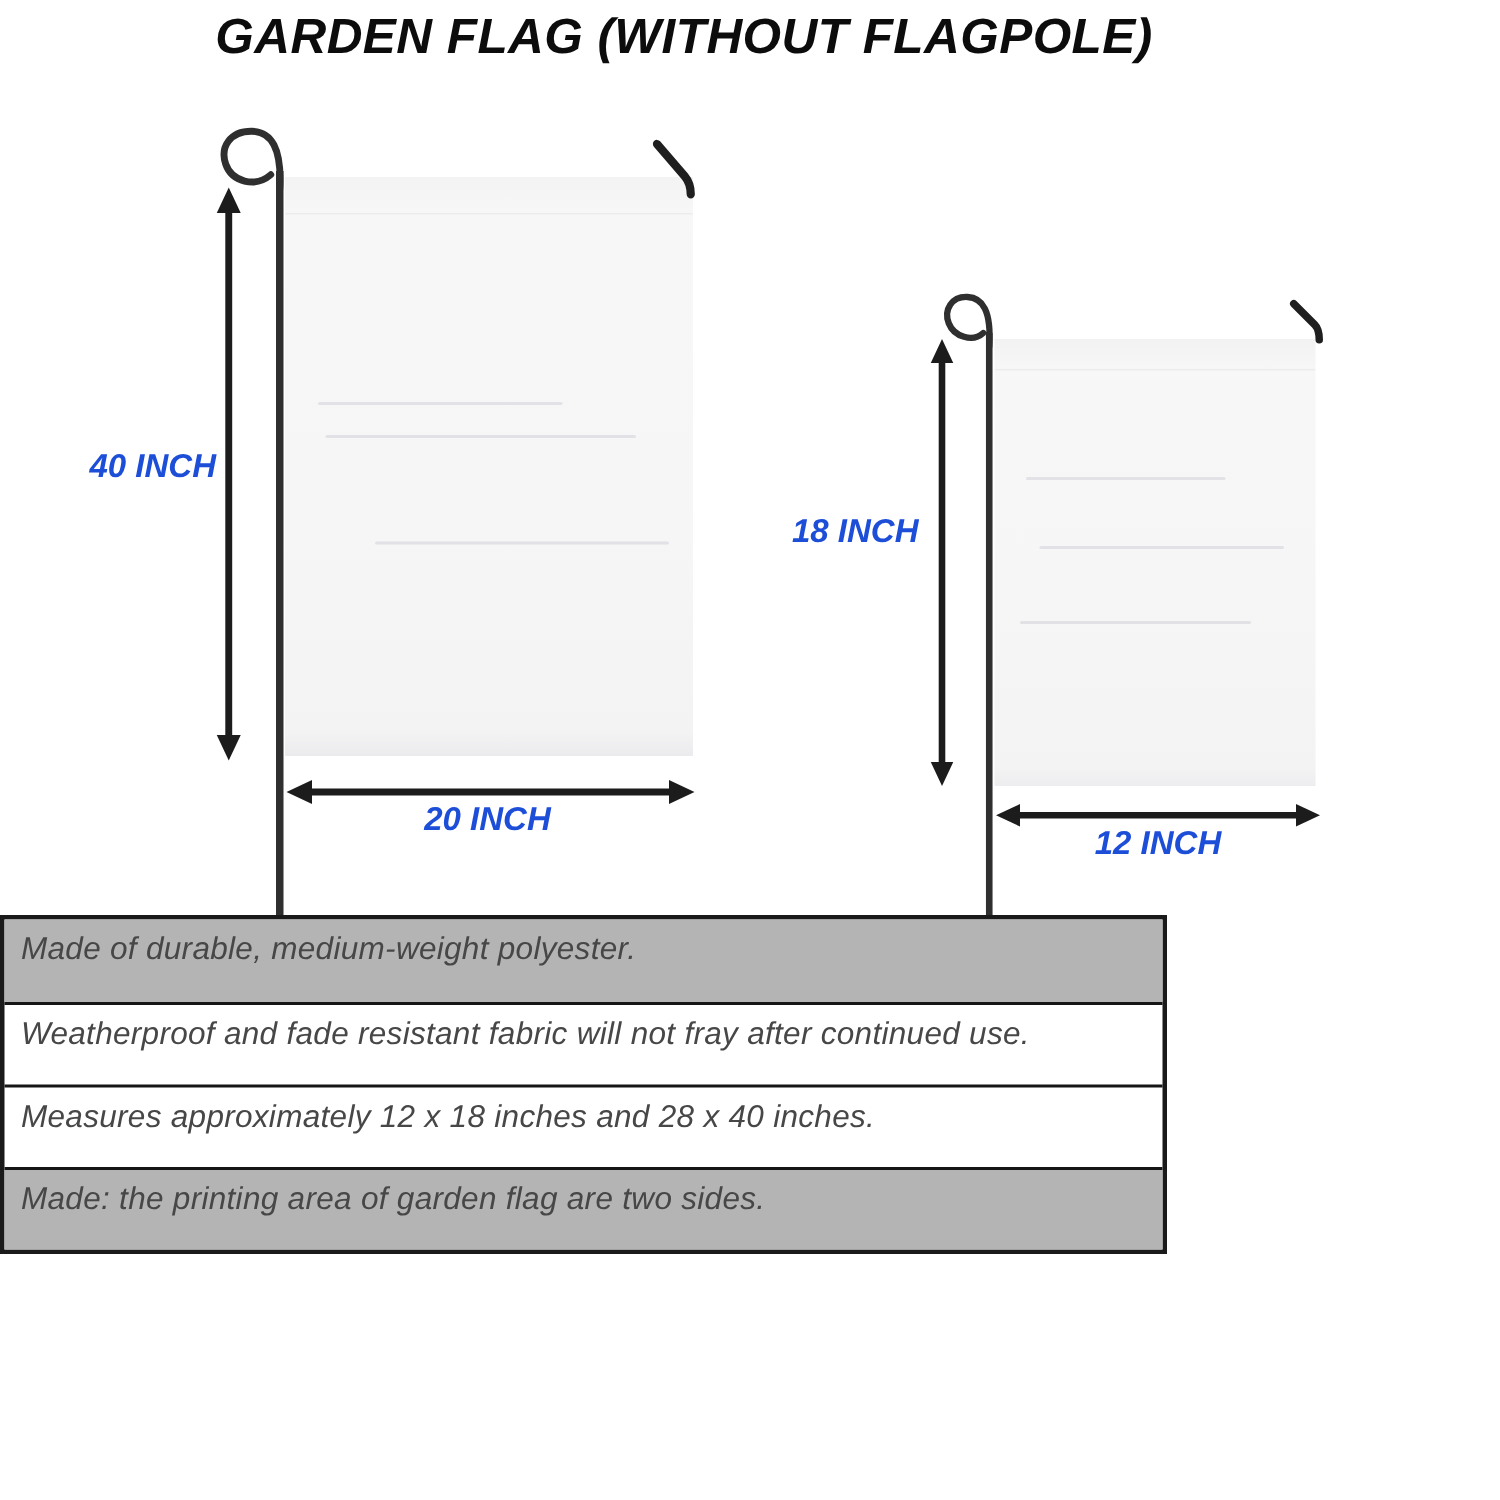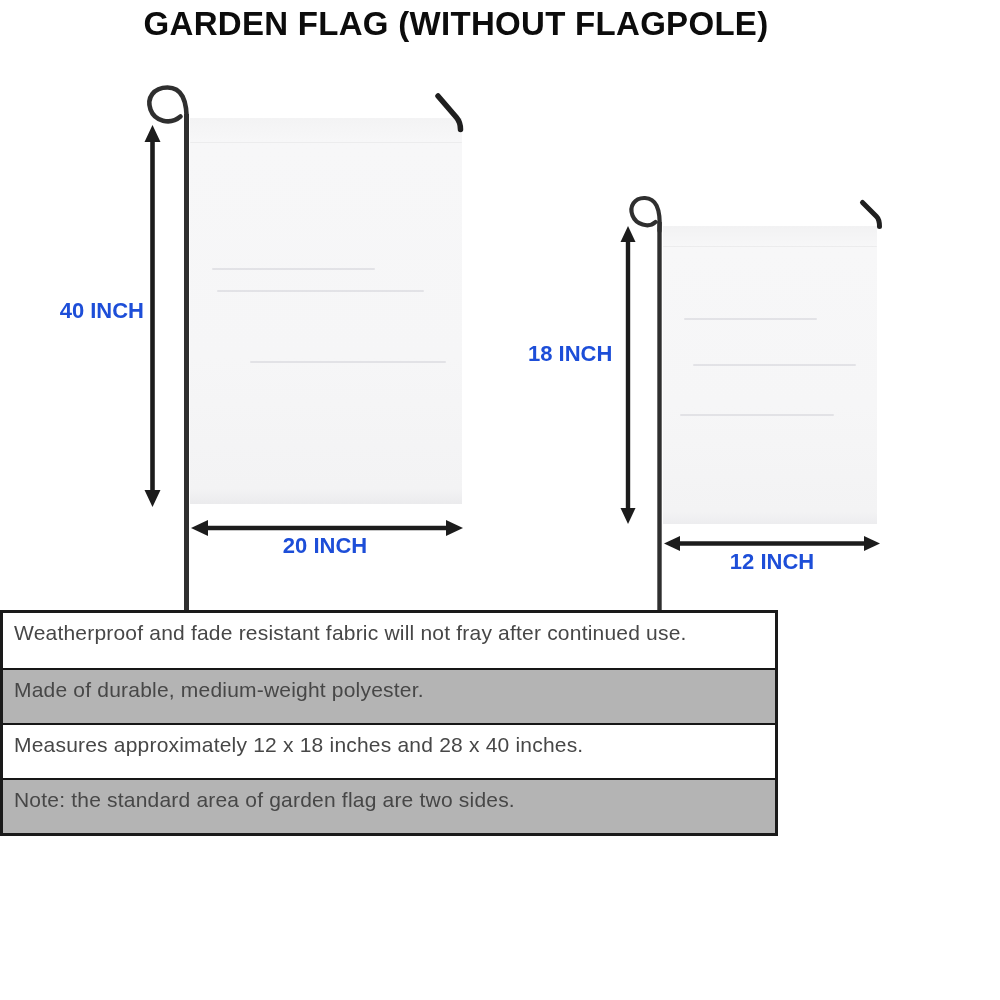--- a/index.html
+++ b/index.html
@@ -1,18 +1,18 @@
 <!DOCTYPE html>
 <html><head>
 <meta charset="utf-8">
 <style>
   html,body{margin:0;padding:0;background:#ffffff;}
   .page{
     position:relative;width:912px;height:1000px;background:#ffffff;
-    font-family:"Liberation Sans", sans-serif;overflow:hidden;
+    font-family:"Liberation Sans", sans-serif;overflow:hidden;font-style:italic;
   }
   
   .title-block{
     position:absolute;top:4px;left:0;width:100%;text-align:center;
     color:#0c0c0c;font-weight:700;
   }
   .title-line{font-size:33px;line-height:39px;letter-spacing:.3px;}
   
   .flag{position:absolute;}
   #large-flag{
@@ -112,19 +112,19 @@
       <polygon points="880,543.5 864,536 864,551"></polygon>
     </g>
   </svg>
 
   <div class="dim-label" id="label-height-large">40 INCH</div>
   <div class="dim-label" id="label-width-large">20 INCH</div>
   <div class="dim-label" id="label-height-small">18 INCH</div>
   <div class="dim-label" id="label-width-small">12 INCH</div>
 
   <div id="features-table">
+    <div class="feature-row shaded">Made of durable, medium-weight polyester.</div>
     <div class="feature-row">Weatherproof and fade resistant fabric will not fray after continued use.</div>
-    <div class="feature-row shaded">Made of durable, medium-weight polyester.</div>
     <div class="feature-row">Measures approximately 12 x 18 inches and 28 x 40 inches.</div>
-    <div class="feature-row shaded">Note: the standard area of garden flag are two sides.</div>
+    <div class="feature-row shaded">Made: the printing area of garden flag are two sides.</div>
   </div>
 
 </div>
 
 </body></html>

